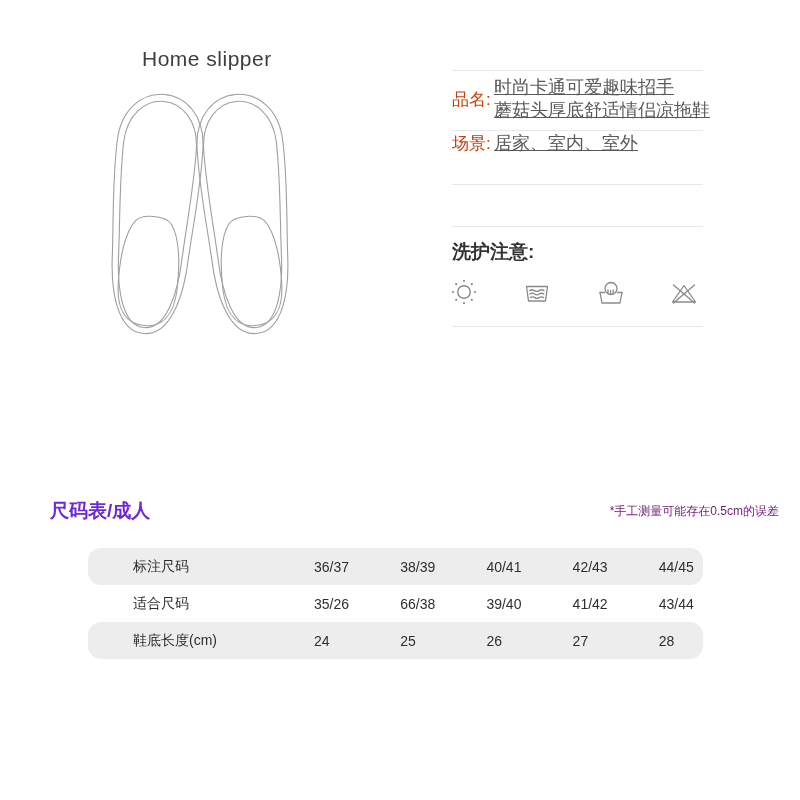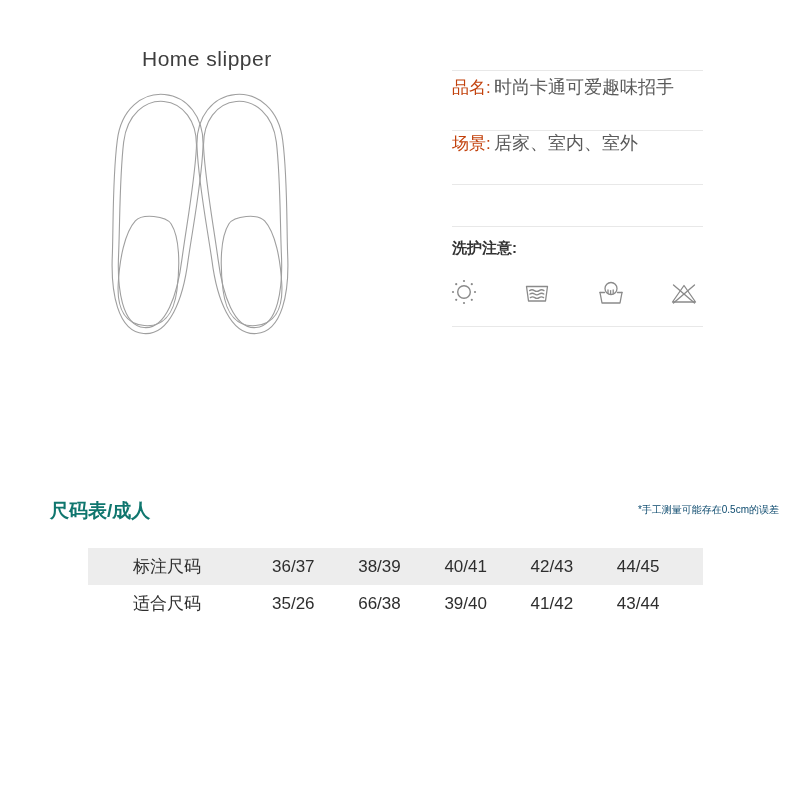--- a/index.html
+++ b/index.html
@@ -23,49 +23,49 @@
   .divider{position:absolute;left:0;width:251px;height:1px;background:#e8e8e8;}
   .d1{top:70px}.d2{top:130px}.d3{top:184px}.d4{top:226px}.d5{top:326px}
   .info-row{position:absolute;left:0;display:flex;align-items:center;}
   .row-pinming{top:76px;}
   .row-changjing{top:132px;}
   .info-label{
     width:42px;margin-right:0;flex:none;
     font-size:17px;font-weight:400;color:#c2410c;white-space:nowrap;
   }
   .info-value{font-size:18px;color:#595959;white-space:nowrap;}
-  .info-value .vline{line-height:23px;}
+  .info-value .vline{line-height:23px;text-decoration:underline;}
   .care-heading{
     position:absolute;left:0;top:239px;
-    font-size:15px;font-weight:600;color:#323232;white-space:nowrap;
+    font-size:19px;font-weight:600;color:#323232;white-space:nowrap;
   }
   .care-icons{
     position:absolute;left:-3px;top:277px;width:250px;
     display:flex;justify-content:space-between;align-items:center;
   }
   .care-icons svg{display:block;}
 
   
   .size-heading{
     position:absolute;left:50px;top:498px;
-    font-size:19px;font-weight:700;color:#0f766e;white-space:nowrap;
+    font-size:19px;font-weight:700;color:#6d28d9;white-space:nowrap;
   }
   .size-note{
     position:absolute;right:36px;top:503px;
-    font-size:10px;color:#0c4a6e;white-space:nowrap;
+    font-size:12px;color:#701a75;white-space:nowrap;
   }
   .size-table{position:absolute;left:88px;top:548px;width:615px;}
   .t-row{
     display:grid;grid-template-columns:184px repeat(5,1fr);
     height:37px;align-items:center;
-    font-size:17px;color:#2e2e2e;
+    font-size:14px;color:#2e2e2e;border-radius:13px;
   }
   .t-row.stripe{background:#ededed;}
   .t-row .cell-label{padding-left:45px;white-space:nowrap;}
-  .t-row .cell{white-space:nowrap;}
+  .t-row .cell{white-space:nowrap;margin-left:42px;}
 </style>
 </head>
 <body>
 
 <div class="stage">
 
   <div class="hero-title">Home slipper</div>
 
   <svg class="slippers-svg" width="200" height="262" viewBox="0 0 200 262" fill="none" stroke="#9f9f9f" stroke-width="1.1" stroke-linecap="round" stroke-linejoin="round">
     <g transform="translate(10,8) rotate(5 44 120)">
@@ -80,20 +80,21 @@
     </g>
   </svg>
 
   <div class="panel">
     <div class="divider d1"></div>
 
     <div class="info-row row-pinming">
       <div class="info-label">品名:</div>
       <div class="info-value">
         <div class="vline">时尚卡通可爱趣味招手</div>
+        <div class="vline">蘑菇头厚底舒适情侣凉拖鞋</div>
       </div>
     </div>
 
     <div class="divider d2"></div>
 
     <div class="info-row row-changjing">
       <div class="info-label">场景:</div>
       <div class="info-value">
         <div class="vline">居家、室内、室外</div>
       </div>
@@ -160,15 +161,23 @@
       <div class="cell">44/45</div>
     </div>
     <div class="t-row">
       <div class="cell-label">适合尺码</div>
       <div class="cell">35/26</div>
       <div class="cell">66/38</div>
       <div class="cell">39/40</div>
       <div class="cell">41/42</div>
       <div class="cell">43/44</div>
     </div>
+    <div class="t-row stripe">
+      <div class="cell-label">鞋底长度(cm)</div>
+      <div class="cell">24</div>
+      <div class="cell">25</div>
+      <div class="cell">26</div>
+      <div class="cell">27</div>
+      <div class="cell">28</div>
+    </div>
   </div>
 
 </div>
 
 </body></html>

